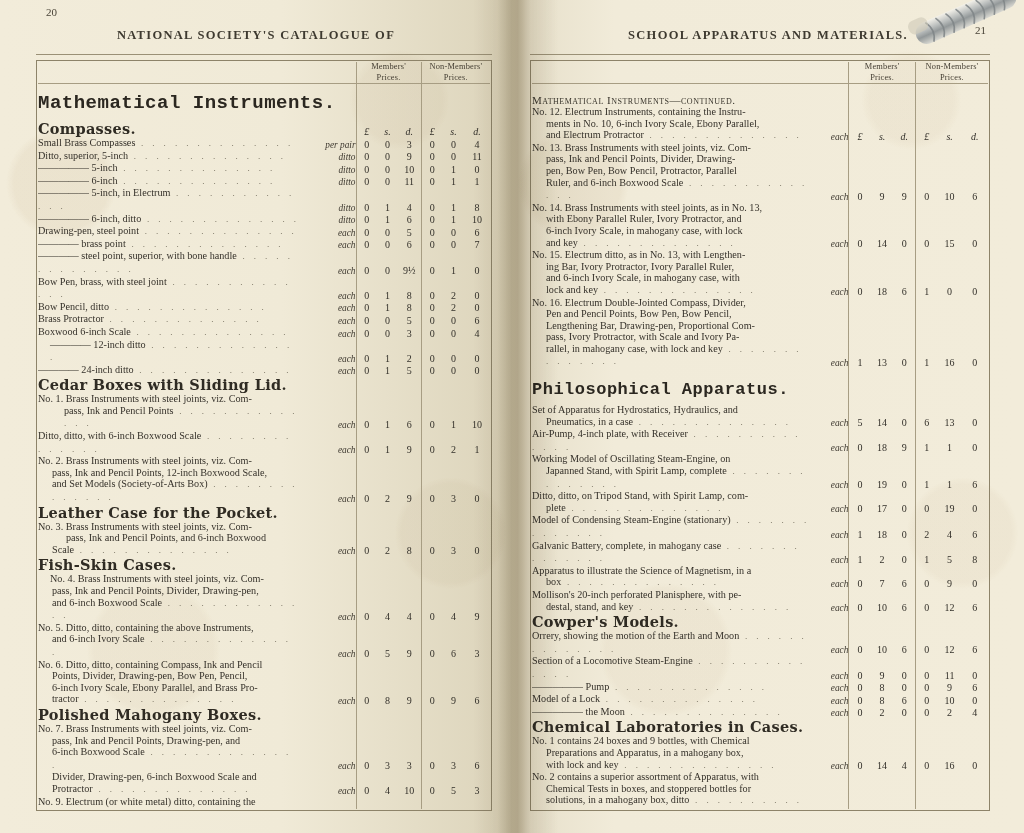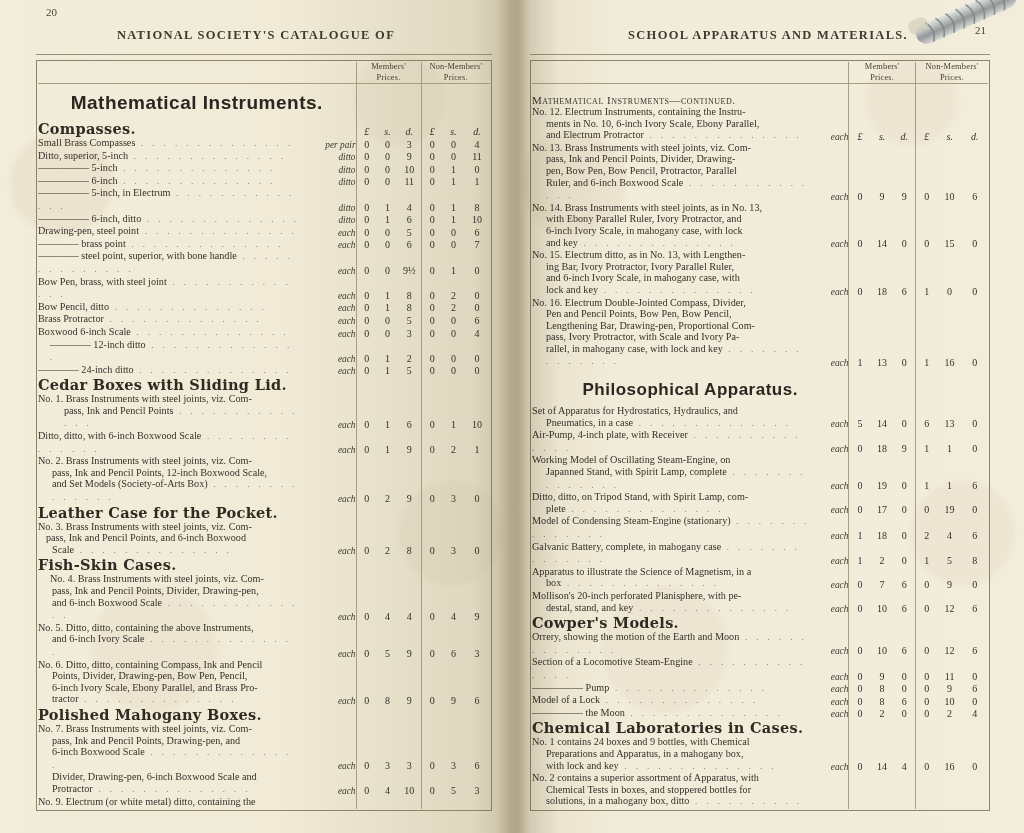--- a/index.html
+++ b/index.html
@@ -61,22 +61,22 @@
 
   .colhead{text-align:center;font-size:8.4px;color:#433d32;line-height:1.25;
     padding:6px 2px 6px 2px;letter-spacing:.2px;}
   .vline{border-left:1px solid #a79d83;}
   .hline{border-bottom:1px solid #a79d83;}
 
   
   .sec-black{font-family:"DejaVu Serif", serif;font-weight:bold;
     font-size:14.5px;color:#2f2b23;letter-spacing:.3px;
     padding-top:9px;padding-bottom:1px;}
-  .sec-gothic{font-family:Liberation Sans, sans-serif;font-weight:bold;
-    font-size:17px;color:#2b2720;text-align:center;letter-spacing:.5px;
+  .sec-gothic{font-family:Liberation Mono, monospace;font-weight:bold;
+    font-size:17px;color:#2b2720;letter-spacing:.5px;
     padding:4px 0 4px 0;}
   .contd{font-variant:small-caps;font-size:11px;color:#39352c;letter-spacing:.5px;
     padding-bottom:4px;}
 
   .item{font-size:10.2px;color:#35312a;line-height:11.6px;}
   .item .lead{letter-spacing:3.4px;color:#5f5949;}
   .unit{font-style:italic;font-size:9.3px;color:#3d382f;text-align:right;
     padding-right:5px;white-space:nowrap;}
   .pr{font-size:10px;color:#33302a;text-align:center;white-space:nowrap;}
   .pr.sym{font-style:italic;}
@@ -341,21 +341,21 @@
               <td class="vline" colspan="3"></td>
               <td class="vline" colspan="3"></td>
             </tr>
             <tr>
               <td class="item" style="padding-left: 0px;"><span>No. 3. Brass Instruments with steel joints, viz. Com-</span></td>
               <td class="unit"></td>
               <td class="vline" colspan="3"></td>
               <td class="vline" colspan="3"></td>
             </tr>
             <tr>
-              <td class="item" style="padding-left: 8px;"><span>pass, Ink and Pencil Points, and 6-inch Boxwood</span></td>
+              <td class="item" style="padding-left: 28px;"><span>pass, Ink and Pencil Points, and 6-inch Boxwood</span></td>
               <td class="unit"></td>
               <td class="vline" colspan="3"></td>
               <td class="vline" colspan="3"></td>
             </tr>
             <tr>
               <td class="item" style="padding-left: 14px;"><span>Scale</span><span class="lead" style="font-size: 9px;">  . . . . . . . . . . . . . . </span></td>
               <td class="unit">each</td>
               <td class="pr vline">0</td>
               <td class="pr">2</td>
               <td class="pr">8</td>

